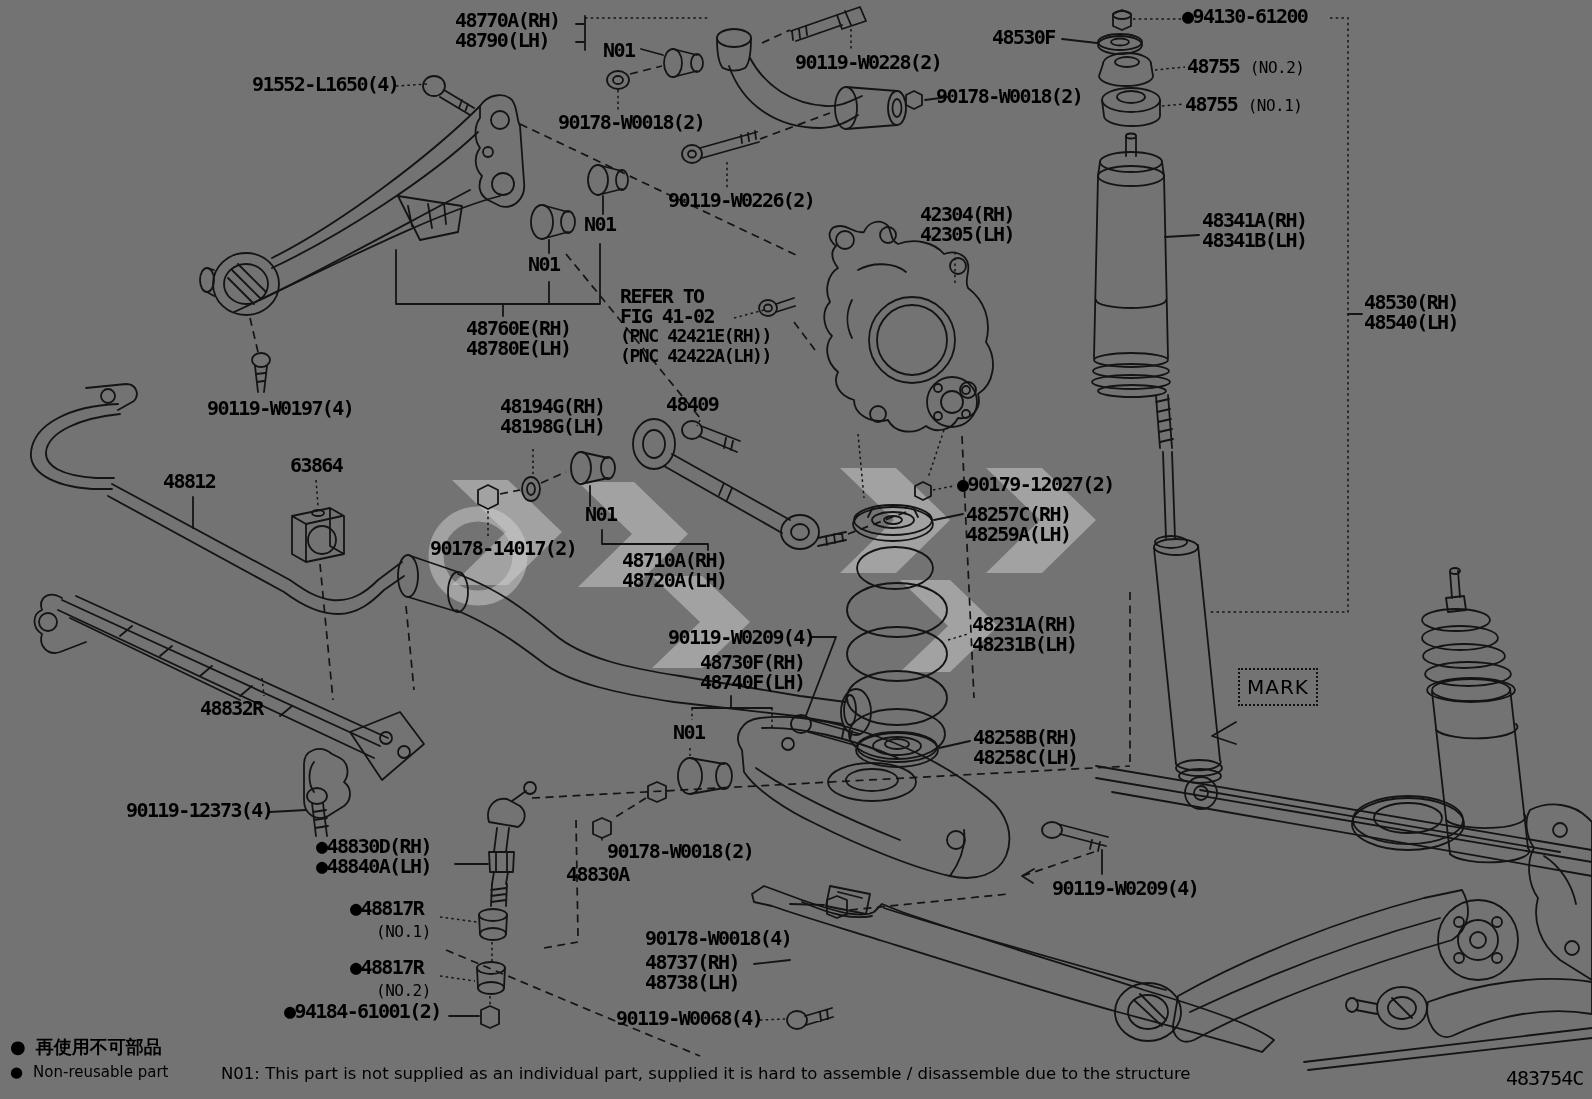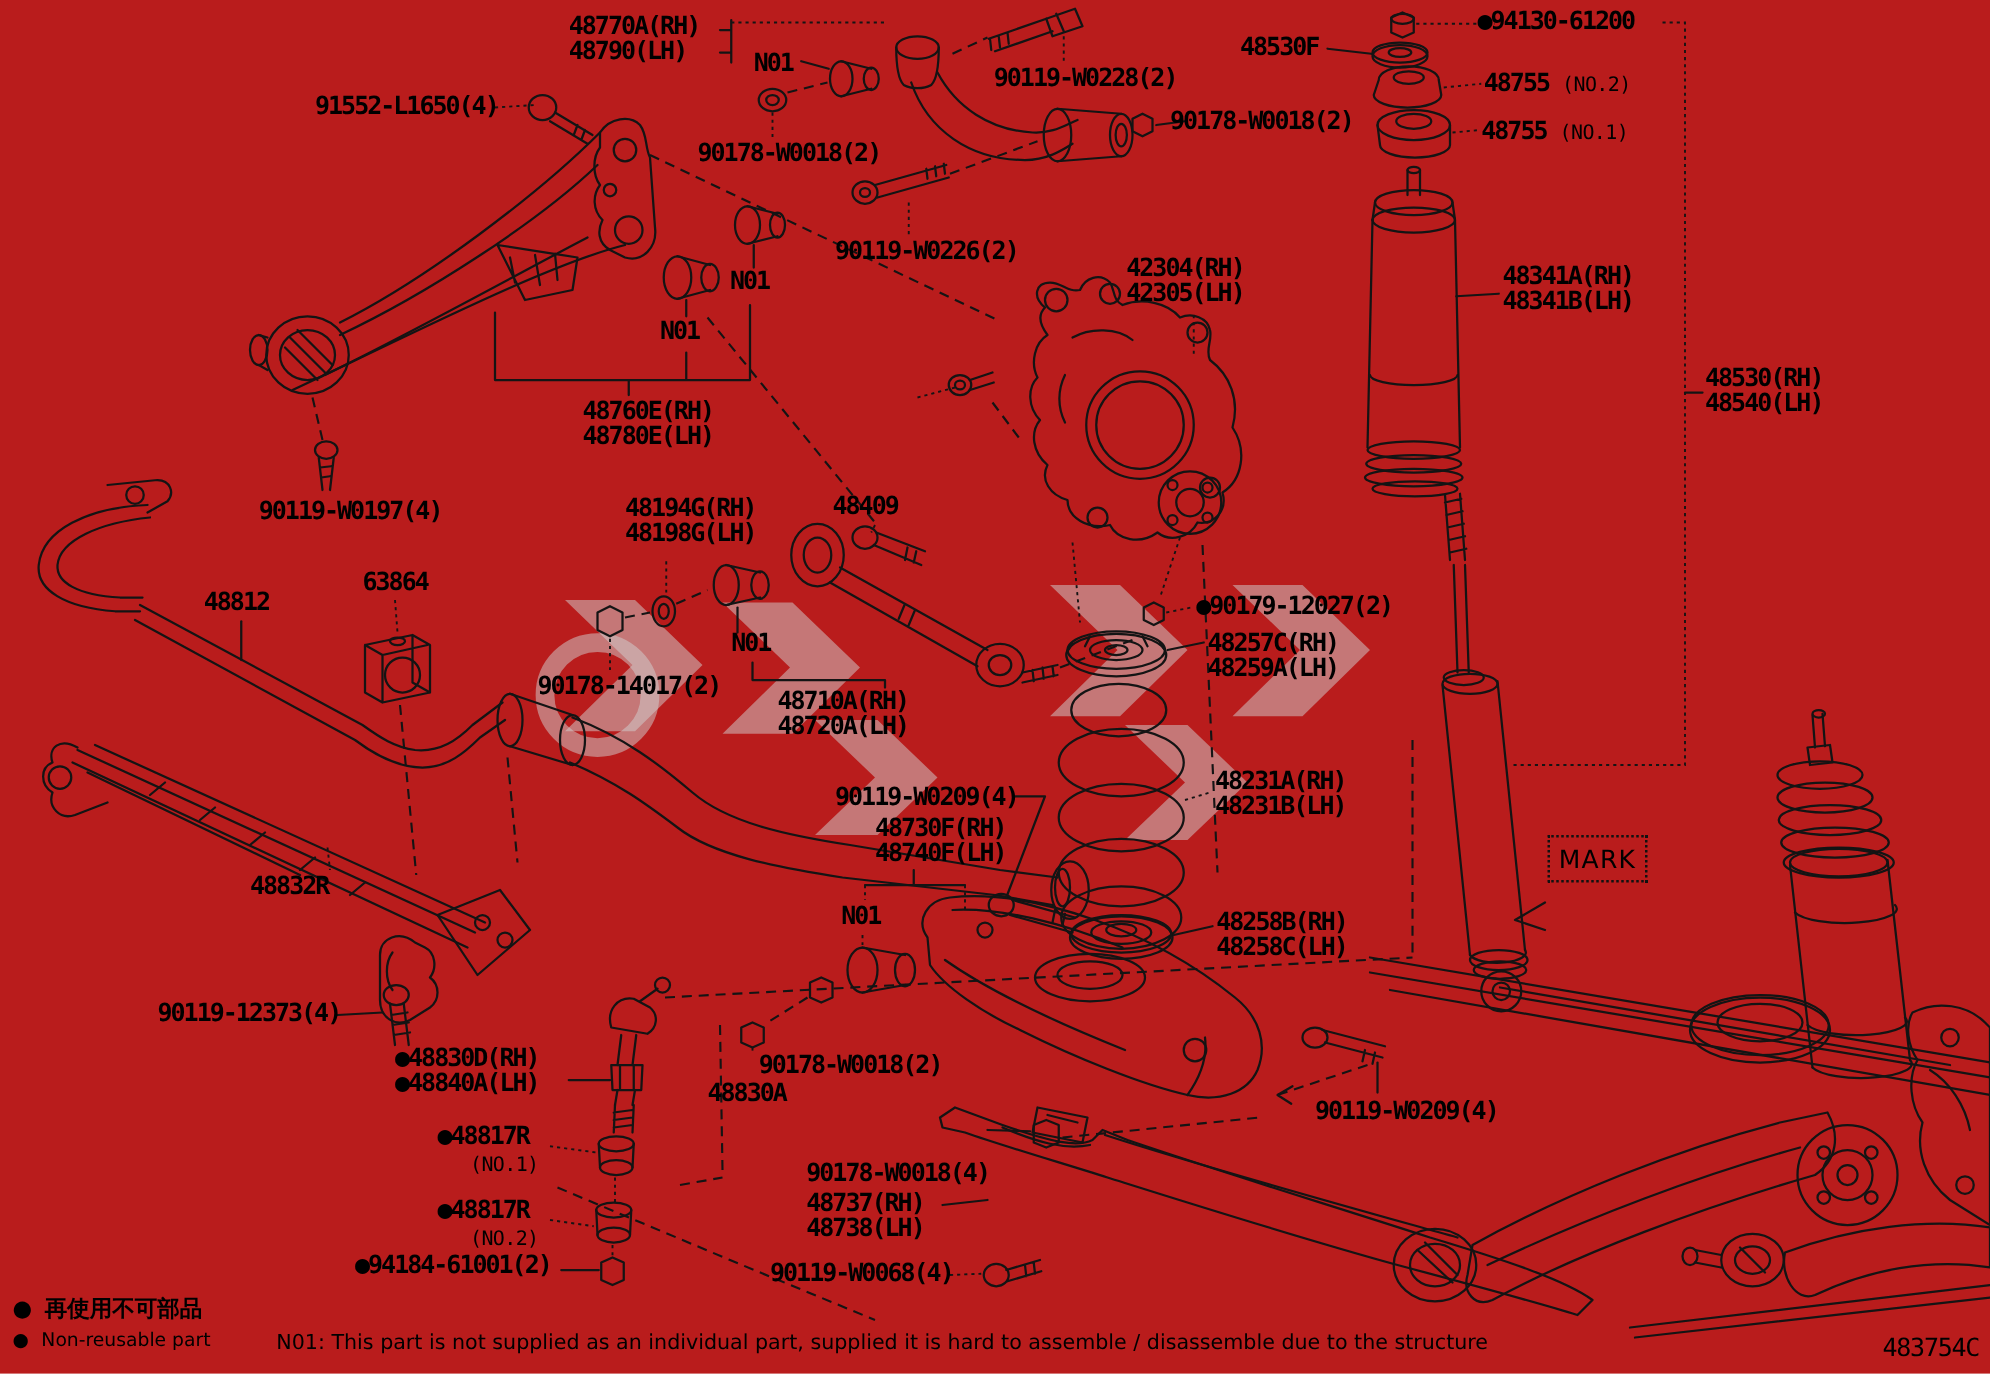--- a/index.html
+++ b/index.html
@@ -1,16 +1,16 @@
 <!DOCTYPE html>
 <html><head>
 <meta charset="utf-8">
 <style>
   html,body{margin:0;padding:0;background:#fff;}
-  .stage{position:relative;width:1592px;height:1099px;background:#b91c1c;overflow:hidden;
+  .stage{position:relative;width:1592px;height:1099px;background:#737373;overflow:hidden;
          font-family:"DejaVu Sans Mono", monospace;color:#000;}
   svg{position:absolute;left:0;top:0;}
   .pl{position:absolute;font-weight:bold;font-size:20px;line-height:20px;letter-spacing:-1.6px;
       white-space:nowrap;color:#000;z-index:5;}
   .pl .ln{white-space:nowrap;}
   .no{font-size:16px;font-weight:normal;letter-spacing:-0.5px;}
   .pnc{font-size:18px;letter-spacing:-1.4px;}
   .mark-box{position:absolute;left:1238px;top:668px;width:76px;height:34px;border:2px dotted #111;
       display:flex;align-items:center;justify-content:center;font-family:"DejaVu Sans",sans-serif;
       font-size:20px;letter-spacing:1px;z-index:5;}
@@ -387,34 +387,40 @@
   </div>
   <div class="pl" style="left:1185px;top:94px">
     <span>48755</span>
     <span class="no">(NO.1)</span>
   </div>
   <div class="pl" style="left:252px;top:74px">91552-L1650(4)</div>
   <div class="pl" style="left:603px;top:40px">N01</div>
   <div class="pl" style="left:558px;top:112px">90178-W0018(2)</div>
   <div class="pl" style="left:936px;top:86px">90178-W0018(2)</div>
   <div class="pl" style="left:668px;top:190px">90119-W0226(2)</div>
-  <div class="pl" style="left:901px;top:204px">
+  <div class="pl" style="left:920px;top:204px">
     <div class="ln">42304(RH)</div>
     <div class="ln">42305(LH)</div>
   </div>
   <div class="pl" style="left:1202px;top:210px">
     <div class="ln">48341A(RH)</div>
     <div class="ln">48341B(LH)</div>
   </div>
   <div class="pl" style="left:1364px;top:292px">
     <div class="ln">48530(RH)</div>
     <div class="ln">48540(LH)</div>
   </div>
   <div class="pl" style="left:584px;top:214px">N01</div>
   <div class="pl" style="left:528px;top:254px">N01</div>
+  <div class="pl" style="left:620px;top:286px">
+    <div class="ln">REFER TO</div>
+    <div class="ln">FIG 41-02</div>
+    <div class="ln pnc">(PNC 42421E(RH))</div>
+    <div class="ln pnc">(PNC 42422A(LH))</div>
+  </div>
   <div class="pl" style="left:466px;top:318px">
     <div class="ln">48760E(RH)</div>
     <div class="ln">48780E(LH)</div>
   </div>
   <div class="pl" style="left:207px;top:398px">90119-W0197(4)</div>
   <div class="pl" style="left:500px;top:396px">
     <div class="ln">48194G(RH)</div>
     <div class="ln">48198G(LH)</div>
   </div>
   <div class="pl" style="left:666px;top:394px">48409</div>

